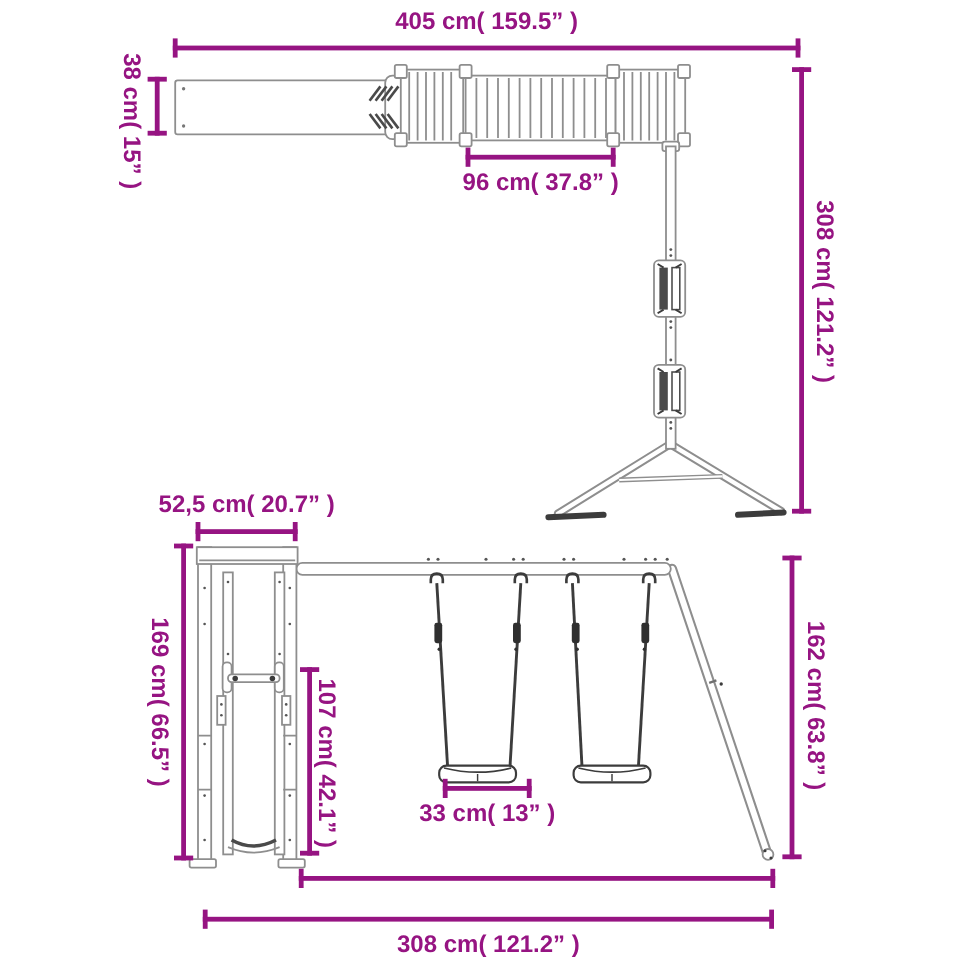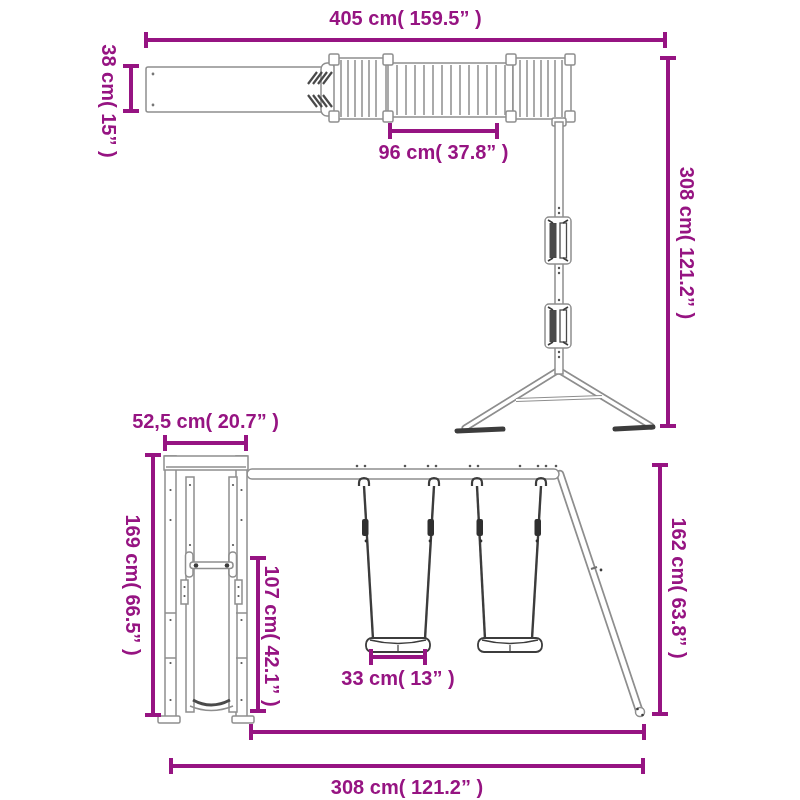--- a/index.html
+++ b/index.html
@@ -255,21 +255,21 @@
     <div class="lbl above">405 cm( 159.5” )</div>
   </div>
 
   <div class="dim dim-v" style="left:123px;top:64px;height:49px;">
     <div class="cap-t"></div>
     <div class="bar"></div>
     <div class="cap-b"></div>
   </div>
   <div class="vlbl" style="left:44px;top:88px;width:130px;">38 cm( 15” )</div>
 
-  <div class="dim dim-h" style="left:388px;top:123px;width:111px;">
+  <div class="dim dim-h" style="left:388px;top:123px;width:125px;">
     <div class="cap-l"></div>
     <div class="bar"></div>
     <div class="cap-r"></div>
     <div class="lbl below">96 cm( 37.8” )</div>
   </div>
 
   <div class="dim dim-v" style="left:660px;top:56px;height:372px;">
     <div class="cap-t"></div>
     <div class="bar"></div>
     <div class="cap-b"></div>
@@ -297,21 +297,21 @@
   </div>
   <div class="vlbl" style="left:167px;top:623px;width:210px;">107 cm( 42.1” )</div>
 
   <div class="dim dim-v" style="left:652px;top:463px;height:253px;">
     <div class="cap-t"></div>
     <div class="bar"></div>
     <div class="cap-b"></div>
   </div>
   <div class="vlbl" style="left:574px;top:575px;width:210px;">162 cm( 63.8” )</div>
 
-  <div class="dim dim-h" style="left:369px;top:649px;width:58px;">
+  <div class="dim dim-h" style="left:369px;top:649px;width:74px;">
     <div class="cap-l"></div>
     <div class="bar"></div>
     <div class="cap-r"></div>
     <div class="lbl below">33 cm( 13” )</div>
   </div>
 
   <div class="dim dim-h" style="left:249px;top:724px;width:397px;">
     <div class="cap-l"></div>
     <div class="bar"></div>
     <div class="cap-r"></div>

